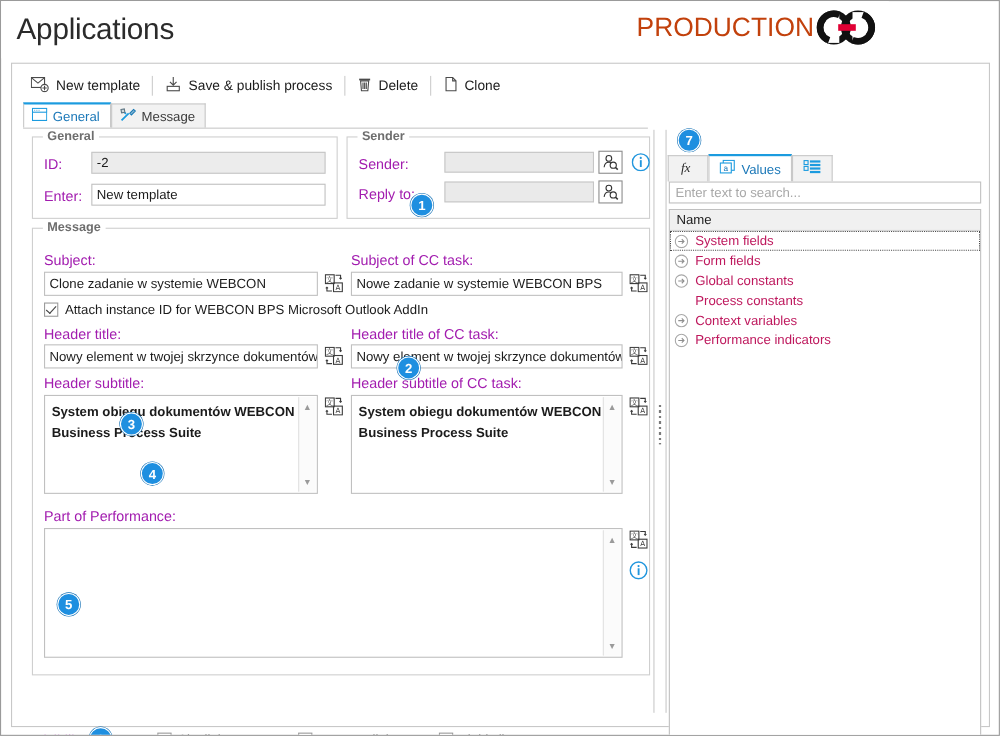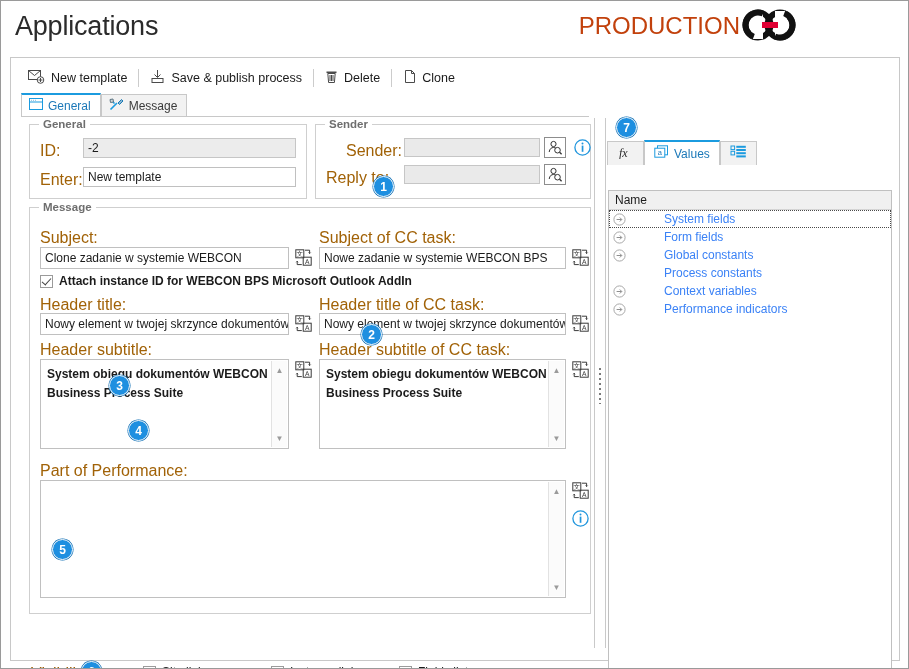--- a/index.html
+++ b/index.html
@@ -136,22 +136,22 @@
     font-weight: bold;
     color: #6e6e6e;
   }
 
   #gb-general { left: 8px; top: 8px; width: 278px; height: 75px; }
   #gb-sender  { left: 294px; top: 8px; width: 276px; height: 75px; }
   #gb-message { left: 8px; top: 91px; width: 562px; height: 407px; }
 
   .field-label {
     position: absolute;
-    font-size: 16px;
-    color: #a16207;
+    font-size: 13px;
+    color: #a21caf;
     white-space: nowrap;
   }
   .txtbox {
     position: absolute;
     border: 1px solid #c0c0c0;
     background: #ffffff;
     box-sizing: border-box;
     font-size: 12px;
     color: #1b1b1b;
     padding: 0 4px;
@@ -309,24 +309,23 @@
     padding-left: 6px;
     font-size: 12px;
     color: #1b1b1b;
     box-sizing: border-box;
   }
   .tree-row {
     height: 18px;
     display: flex; align-items: center;
     padding-left: 4px;
     font-size: 12px;
-    color: #3b82f6;
+    color: #be185d;
     box-sizing: border-box;
     cursor: default;
-    gap: 32px;
   }
   .tree-row.selected {
     border: 1px dotted #4a4a4a;
     padding-left: 3px;
   }
   .tree-row .exp { width: 17px; flex: 0 0 auto; display: flex; align-items: center; }
   .tree-row .exp.none { visibility: hidden; }
   .tree-row .tlbl { margin-left: 2px; }
 </style>
 </head>
@@ -428,21 +427,21 @@
       <div class="groupbox" id="gb-general">
         <div class="gb-title">General</div>
         <div class="field-label" style="left:10px; top:17px;">ID:</div>
         <div class="txtbox readonly" style="left:53px; top:13px; width:213px; height:20px;">-2</div>
         <div class="field-label" style="left:10px; top:46px;">Enter:</div>
         <div class="txtbox" style="left:53px; top:42px; width:213px; height:20px;">New template</div>
       </div>
 
       <div class="groupbox" id="gb-sender">
         <div class="gb-title">Sender</div>
-        <div class="field-label" style="left:10px; top:17px;margin-left:20px;">Sender:</div>
+        <div class="field-label" style="left:10px; top:17px;">Sender:</div>
         <div class="txtbox empty-gray" style="left:88px; top:13px; width:136px; height:19px;"></div>
         <div class="icon-btn" style="left:228px; top:12px; width:22px; height:21px; border:1px solid #8d8d8d; background:#ffffff; box-sizing:border-box;">
           <svg width="16" height="15" viewBox="0 0 16 15">
             <circle cx="6.5" cy="4" r="2.6" fill="none" stroke="#333"></circle>
             <path d="M2.2 12 c0.4 -3.2 2.2 -4.5 4.3 -4.5 c1.3 0 2.4 0.5 3.2 1.4" fill="none" stroke="#333"></path>
             <circle cx="10.5" cy="10.2" r="2.8" fill="#fff" stroke="#333"></circle>
             <path d="M12.6 12.3 L14.6 14.2" stroke="#333" stroke-width="1.4"></path>
           </svg>
         </div>
         <div class="icon-btn" style="left:256px; top:12px; width:20px; height:20px;">
@@ -491,21 +490,21 @@
             <text x="4.8" y="7.2" font-size="6.5" text-anchor="middle" fill="#3a3a3a" font-family="DejaVu Sans, sans-serif">文</text>
             <rect x="8.2" y="8.2" width="8" height="8" fill="none" stroke="#3a3a3a"></rect>
             <text x="12.2" y="14.8" font-size="6.5" text-anchor="middle" fill="#3a3a3a" font-family="DejaVu Sans, sans-serif">A</text>
             <path d="M10 1.2 h4.6 v3" fill="none" stroke="#3a3a3a"></path>
             <path d="M13.6 3.6 l1 1 l1 -1" fill="none" stroke="#3a3a3a"></path>
             <path d="M6.8 15.6 h-4.6 v-3" fill="none" stroke="#3a3a3a"></path>
             <path d="M3.2 13.2 l-1 -1 l-1 1" fill="none" stroke="#3a3a3a"></path>
           </svg>
         </div>
 
-        <div class="cbx" style="left:10px; top:66px;font-weight:bold;">
+        <div class="cbx" style="left:10px; top:66px;">
           <span class="box checked"></span>
           <span>Attach instance ID for WEBCON BPS Microsoft Outlook AddIn</span>
         </div>
 
         <div class="field-label" style="left:10px; top:88px;">Header title:</div>
         <div class="txtbox" style="left:10px; top:105px; width:249px; height:22px;">Nowy element w twojej skrzynce dokumentów</div>
         <div class="icon-btn" style="left:263px; top:104px; width:20px; height:22px;">
           <svg width="17" height="17" viewBox="0 0 17 17">
             <rect x="0.8" y="0.8" width="8" height="8" fill="none" stroke="#3a3a3a"></rect>
             <text x="4.8" y="7.2" font-size="6.5" text-anchor="middle" fill="#3a3a3a" font-family="DejaVu Sans, sans-serif">文</text>
@@ -665,20 +664,21 @@
               <rect x="1" y="6.3" width="3.6" height="3.6" fill="none" stroke="#1b9bdf"></rect>
               <rect x="6.3" y="0.8" width="9.5" height="2" fill="#1b9bdf"></rect>
               <rect x="6.3" y="4" width="9.5" height="2" fill="#1b9bdf"></rect>
               <rect x="6.3" y="7.2" width="9.5" height="2" fill="#1b9bdf"></rect>
               <rect x="6.3" y="10.4" width="9.5" height="2" fill="#1b9bdf"></rect>
             </svg>
           </span>
         </div>
       </div>
 
+      <div class="search-box">Enter text to search...</div>
 
       <div class="tree-panel">
         <div class="tree-header">Name</div>
 
         <div class="tree-row selected">
           <span class="exp">
             <svg width="13" height="13" viewBox="0 0 13 13">
               <circle cx="6.5" cy="6.5" r="5.6" fill="none" stroke="#a8a8a8"></circle>
               <path d="M3.6 6.5 h5 M6.8 4.5 L8.8 6.5 L6.8 8.5" fill="none" stroke="#8e8e8e"></path>
             </svg>

